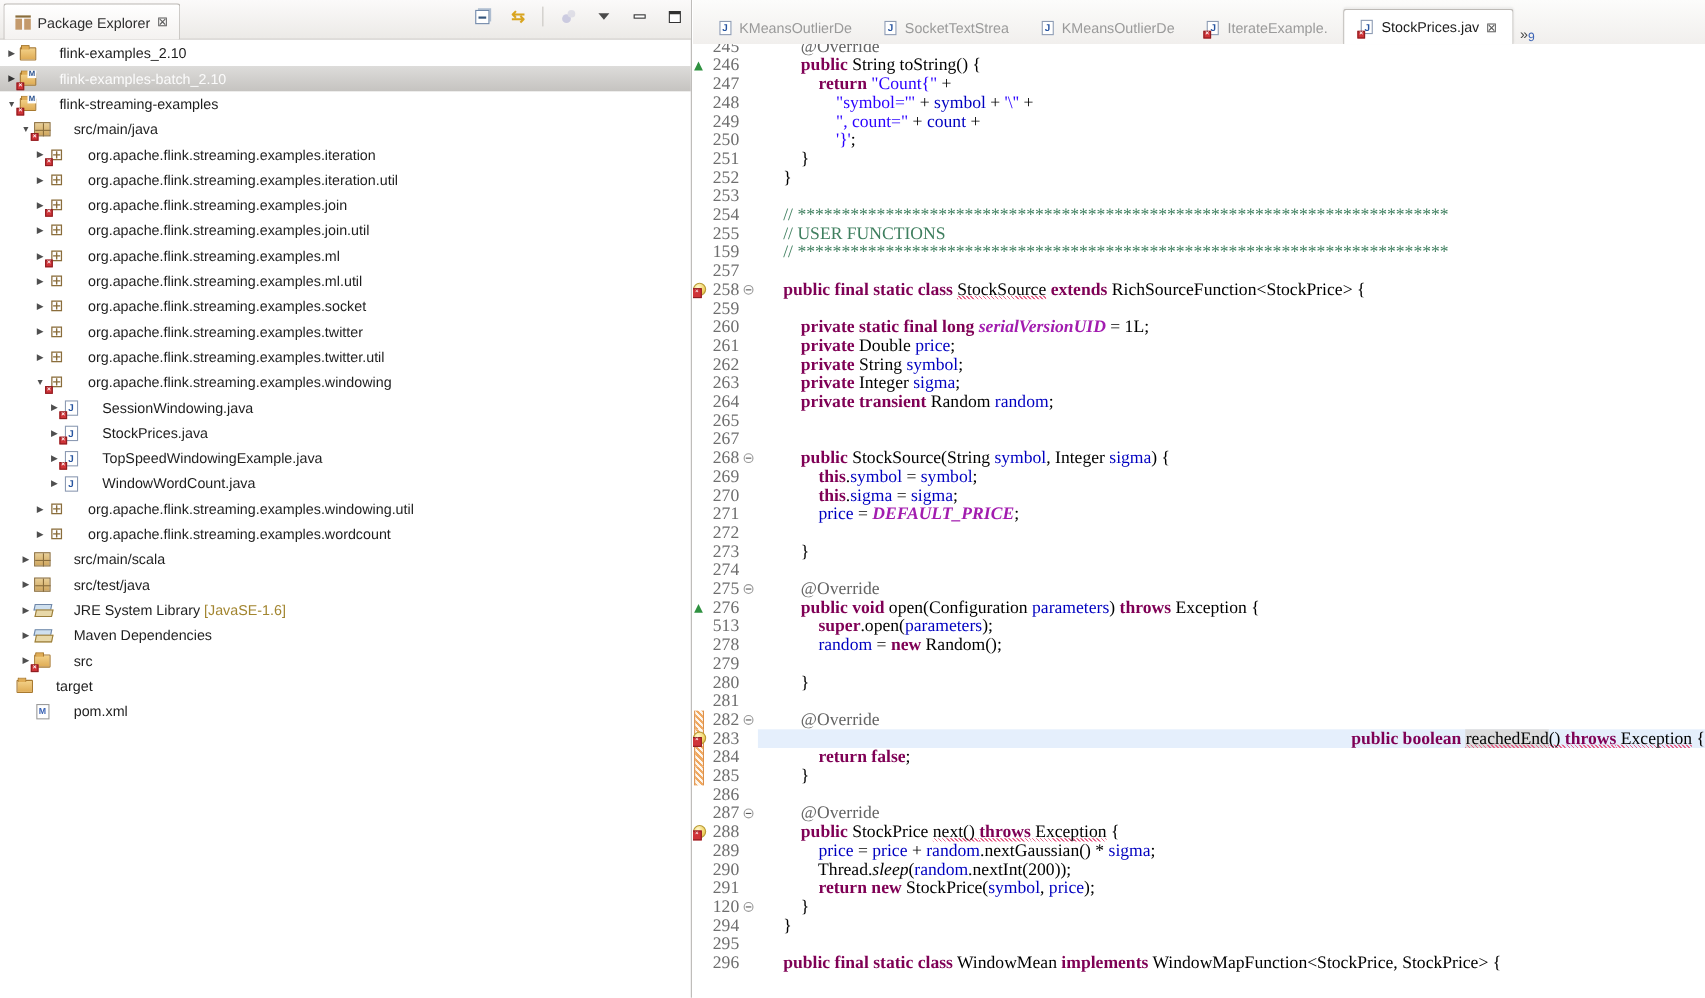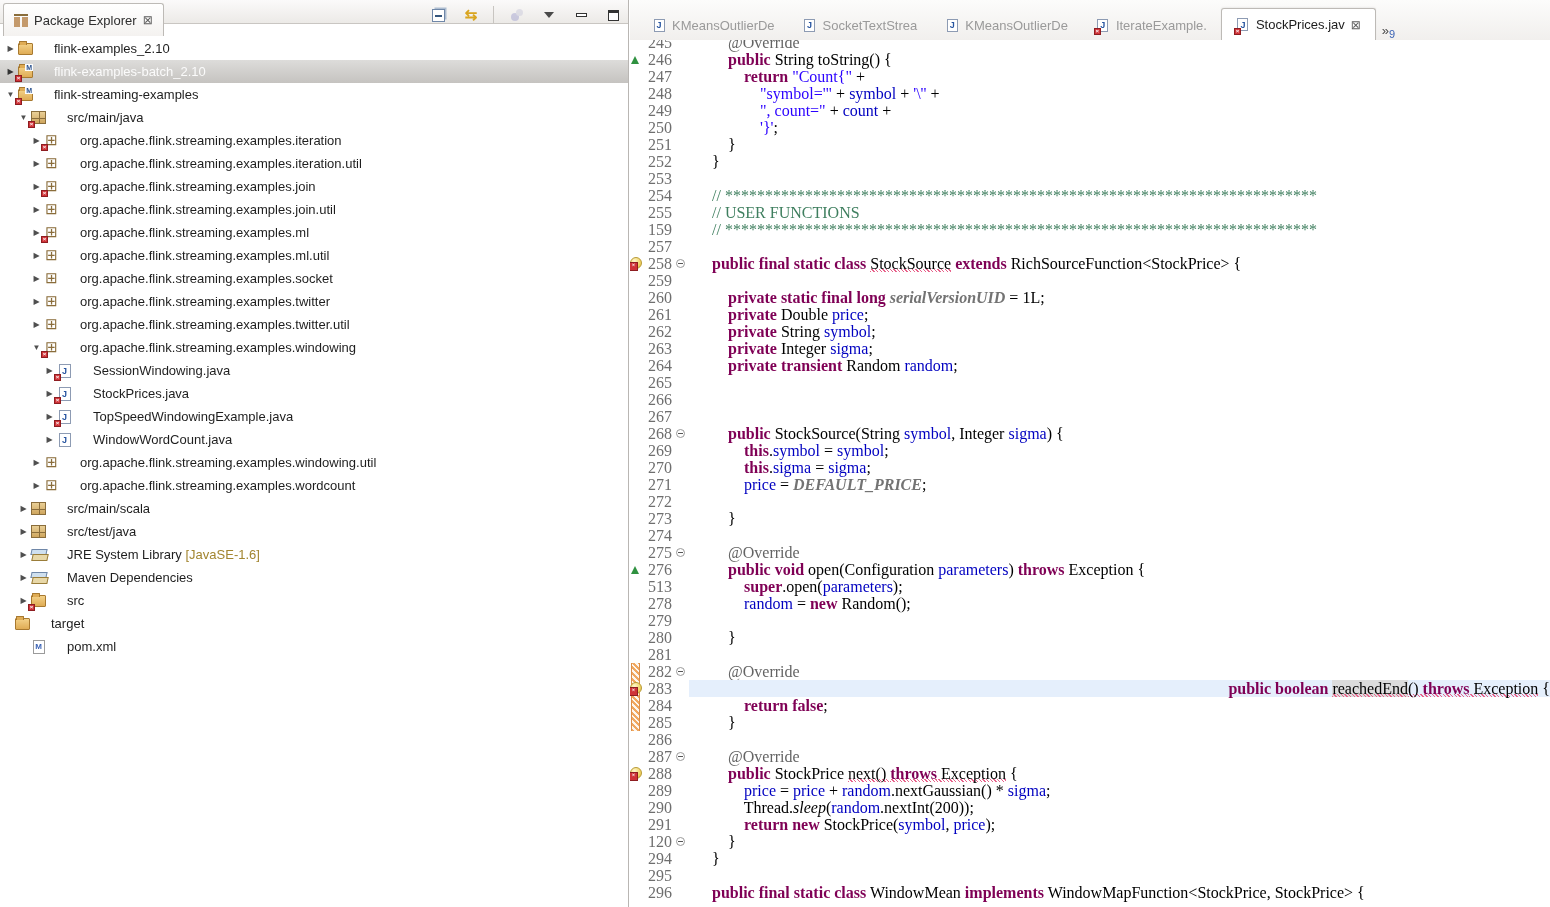--- a/index.html
+++ b/index.html
@@ -2,21 +2,21 @@
 <html><head>
 <meta charset="utf-8">
 <style>
   * { margin:0; padding:0; box-sizing:border-box; }
   html,body { width:1550px; height:907px; overflow:hidden; background:#fff;
     font-family:"Liberation Sans", sans-serif; }
 
   
   #sidebar { position:absolute; left:0; top:0; width:629px; height:907px;
     background:#fff; border-right:1px solid #b9b6b3; }
-  #sb-header { position:relative; height:24px;
+  #sb-header { position:relative; height:36px;
     background:linear-gradient(#fbfafa,#eceae7); border-bottom:1px solid #c9c6c2; }
   #sb-tab { position:absolute; left:3px; top:3px; height:33px; display:flex; align-items:center;
     gap:6px; padding:0 10px; background:linear-gradient(#ffffff,#f4f2f0);
     border:1px solid #bdbab6; border-bottom:none; border-radius:3px 3px 0 0; font-size:13px; color:#2e2e2e; }
   #sb-tab .viewicon { width:14px; height:13px; display:inline-block;
     background:
       linear-gradient(#8a6d3b,#8a6d3b) 0 0/14px 2px no-repeat,
       linear-gradient(#c49a6c,#c49a6c) 0 3px/6px 10px no-repeat,
       linear-gradient(#c49a6c,#c49a6c) 8px 3px/6px 10px no-repeat; }
   .closeglyph { color:#5c5c5c; font-size:12px; }
@@ -90,21 +90,21 @@
   .mk-tri { position:absolute; left:1px; top:5px; width:0; height:0;
     border-left:4.5px solid transparent; border-right:4.5px solid transparent; border-bottom:8px solid #2f9140; }
   .foldm { position:absolute; left:2px; top:4px; width:9px; height:9px; border:1px solid #9a9a9a; border-radius:50%; background:#fff; }
   .foldm::after { content:""; position:absolute; left:1px; top:3px; width:5px; height:1px; background:#555; }
 
   
   .k  { color:#7f0055; font-weight:bold; }
   .p  { color:#000; }
   .s  { color:#2a00ff; }
   .f  { color:#0000c0; }
-  .sf { color:#737373; font-weight:bold; font-style:italic; }
+  .sf { color:#a21caf; font-weight:bold; font-style:italic; }
   .c  { color:#3f7f5f; }
   .a  { color:#646464; }
   .it { font-style:italic; }
   .occ { background-color:#dcdcdc; }
   .sq { background-image:repeating-linear-gradient(45deg,#e8638c 0 1px,rgba(0,0,0,0) 1px 2.6px);
         background-size:100% 3px; background-position:left bottom; background-repeat:no-repeat; }
 </style>
 </head>
 <body>
 
@@ -403,21 +403,20 @@
         <div class="crow"><span class="mcell"></span><span class="ncell">159</span><span class="fcell"></span><span class="ccode"><span class="p">    </span><span class="c">// **************************************************************************</span></span></div>
         <div class="crow"><span class="mcell"></span><span class="ncell">257</span><span class="fcell"></span><span class="ccode"></span></div>
         <div class="crow"><span class="mcell"><span class="mk-bulb"></span></span><span class="ncell">258</span><span class="fcell"><span class="foldm"></span></span><span class="ccode"><span class="p">    </span><span class="k">public</span><span class="p"> </span><span class="k">final</span><span class="p"> </span><span class="k">static</span><span class="p"> </span><span class="k">class</span><span class="p"> </span><span class="p sq">StockSource</span><span class="p"> </span><span class="k">extends</span><span class="p"> RichSourceFunction&lt;StockPrice&gt; {</span></span></div>
         <div class="crow"><span class="mcell"></span><span class="ncell">259</span><span class="fcell"></span><span class="ccode"></span></div>
         <div class="crow"><span class="mcell"></span><span class="ncell">260</span><span class="fcell"></span><span class="ccode"><span class="p">        </span><span class="k">private</span><span class="p"> </span><span class="k">static</span><span class="p"> </span><span class="k">final</span><span class="p"> </span><span class="k">long</span><span class="p"> </span><span class="sf">serialVersionUID</span><span class="p"> = 1L;</span></span></div>
         <div class="crow"><span class="mcell"></span><span class="ncell">261</span><span class="fcell"></span><span class="ccode"><span class="p">        </span><span class="k">private</span><span class="p"> Double </span><span class="f">price</span><span class="p">;</span></span></div>
         <div class="crow"><span class="mcell"></span><span class="ncell">262</span><span class="fcell"></span><span class="ccode"><span class="p">        </span><span class="k">private</span><span class="p"> String </span><span class="f">symbol</span><span class="p">;</span></span></div>
         <div class="crow"><span class="mcell"></span><span class="ncell">263</span><span class="fcell"></span><span class="ccode"><span class="p">        </span><span class="k">private</span><span class="p"> Integer </span><span class="f">sigma</span><span class="p">;</span></span></div>
         <div class="crow"><span class="mcell"></span><span class="ncell">264</span><span class="fcell"></span><span class="ccode"><span class="p">        </span><span class="k">private</span><span class="p"> </span><span class="k">transient</span><span class="p"> Random </span><span class="f">random</span><span class="p">;</span></span></div>
         <div class="crow"><span class="mcell"></span><span class="ncell">265</span><span class="fcell"></span><span class="ccode"></span></div>
-        <div class="crow"><span class="mcell"></span><span class="ncell">266</span><span class="fcell"></span><span class="ccode"></span></div>
         <div class="crow"><span class="mcell"></span><span class="ncell">267</span><span class="fcell"></span><span class="ccode"></span></div>
         <div class="crow"><span class="mcell"></span><span class="ncell">268</span><span class="fcell"><span class="foldm"></span></span><span class="ccode"><span class="p">        </span><span class="k">public</span><span class="p"> StockSource(String </span><span class="f">symbol</span><span class="p">, Integer </span><span class="f">sigma</span><span class="p">) {</span></span></div>
         <div class="crow"><span class="mcell"></span><span class="ncell">269</span><span class="fcell"></span><span class="ccode"><span class="p">            </span><span class="k">this</span><span class="p">.</span><span class="f">symbol</span><span class="p"> = </span><span class="f">symbol</span><span class="p">;</span></span></div>
         <div class="crow"><span class="mcell"></span><span class="ncell">270</span><span class="fcell"></span><span class="ccode"><span class="p">            </span><span class="k">this</span><span class="p">.</span><span class="f">sigma</span><span class="p"> = </span><span class="f">sigma</span><span class="p">;</span></span></div>
         <div class="crow"><span class="mcell"></span><span class="ncell">271</span><span class="fcell"></span><span class="ccode"><span class="p">            </span><span class="f">price</span><span class="p"> = </span><span class="sf">DEFAULT_PRICE</span><span class="p">;</span></span></div>
         <div class="crow"><span class="mcell"></span><span class="ncell">272</span><span class="fcell"></span><span class="ccode"></span></div>
         <div class="crow"><span class="mcell"></span><span class="ncell">273</span><span class="fcell"></span><span class="ccode"><span class="p">        }</span></span></div>
         <div class="crow"><span class="mcell"></span><span class="ncell">274</span><span class="fcell"></span><span class="ccode"></span></div>
         <div class="crow"><span class="mcell"></span><span class="ncell">275</span><span class="fcell"><span class="foldm"></span></span><span class="ccode"><span class="p">        </span><span class="a">@Override</span></span></div>
         <div class="crow"><span class="mcell"><span class="mk-tri"></span></span><span class="ncell">276</span><span class="fcell"></span><span class="ccode"><span class="p">        </span><span class="k">public</span><span class="p"> </span><span class="k">void</span><span class="p"> open(Configuration </span><span class="f">parameters</span><span class="p">) </span><span class="k">throws</span><span class="p"> Exception {</span></span></div>

